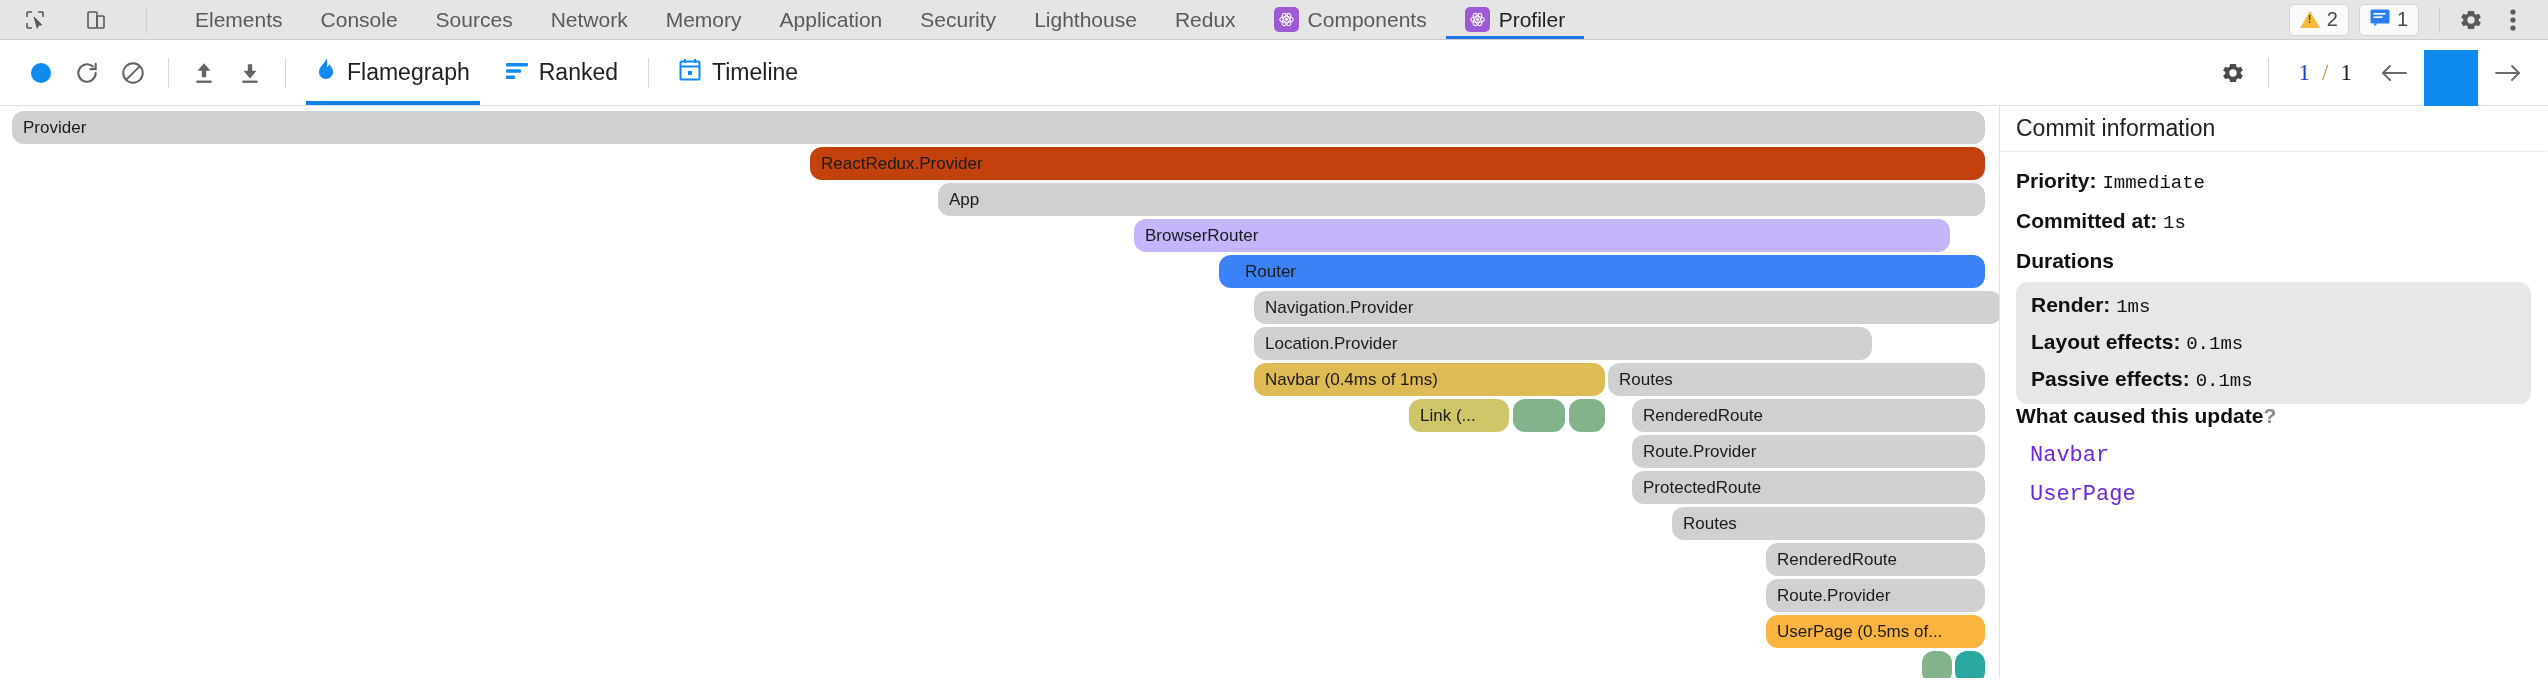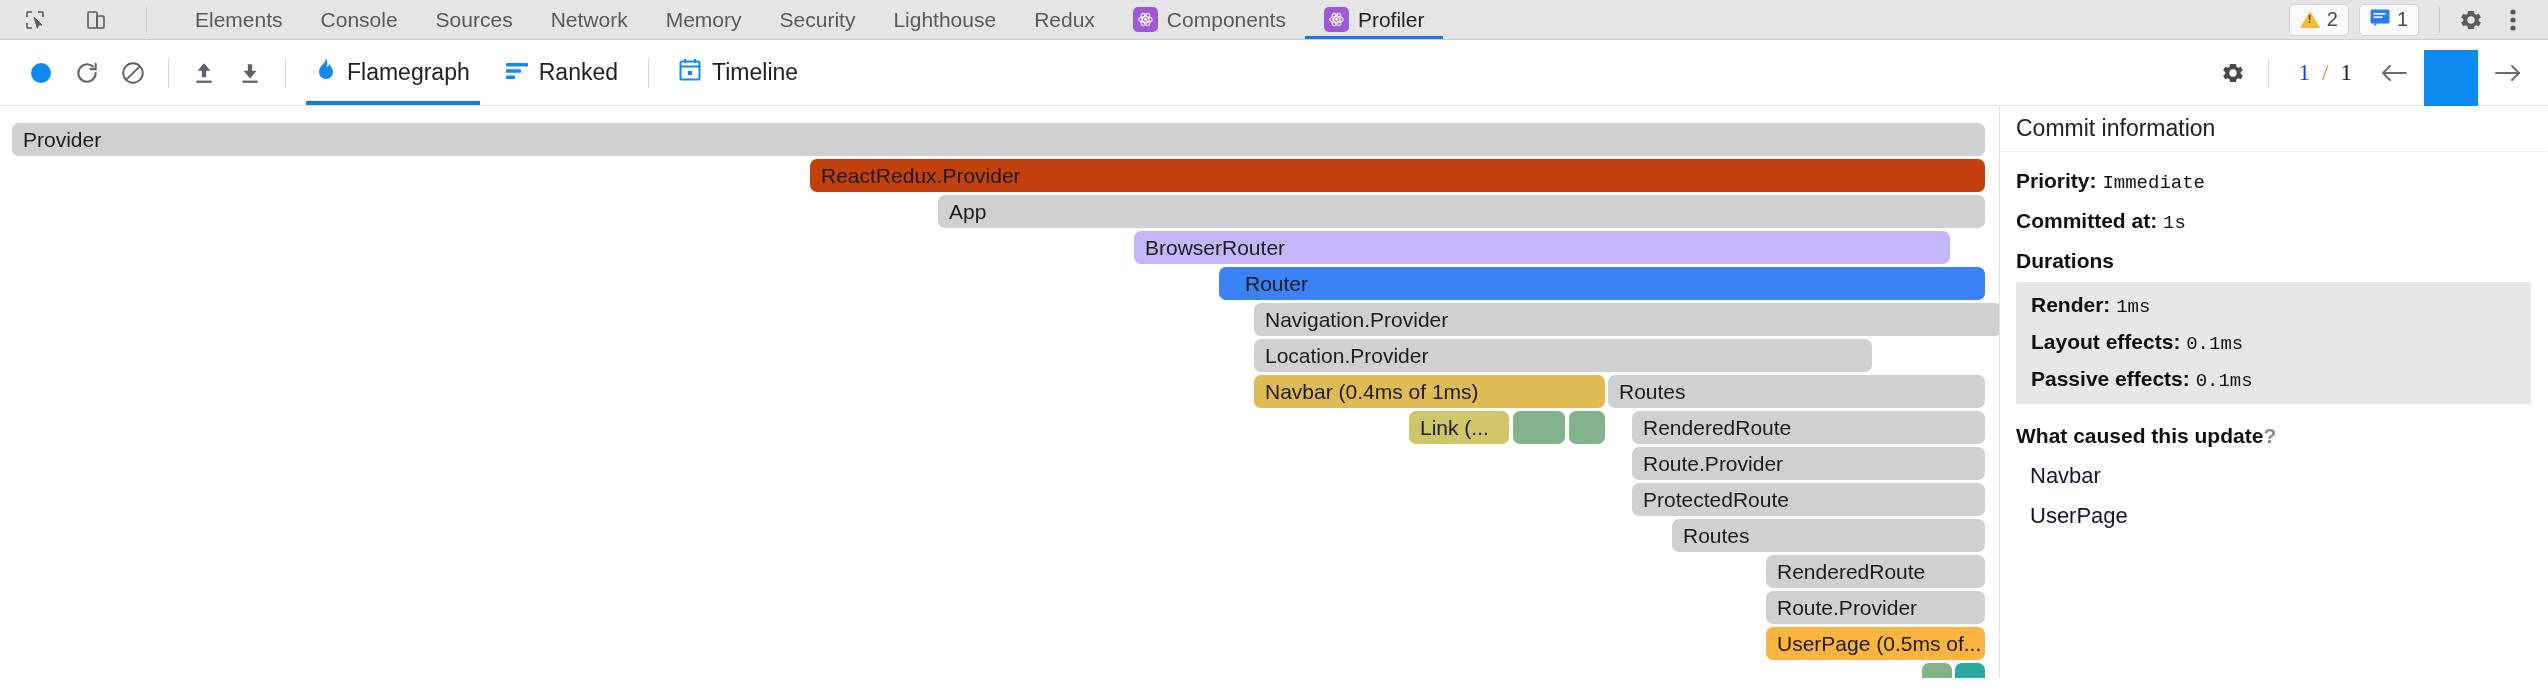--- a/index.html
+++ b/index.html
@@ -164,27 +164,26 @@
     position: absolute;
     height: 33px;
     left: 0;
     display: block;
   }
   .flame-bar {
     position: absolute;
     height: 33px;
     background: #cfd0d2;
     color: #1b1b1b;
-    font-size: 21px;
+    font-size: 17px;
     line-height: 33px;
     padding-left: 11px;
     white-space: nowrap;
     overflow: hidden;
-    border-radius: 7px;
-    margin-top: 12px;
+    border-radius: 12px;
   }
 
   
   .sidebar {
     width: 547px;
     background: #ffffff;
     display: flex;
     flex-direction: column;
   }
   .sidebar-header {
@@ -203,37 +202,37 @@
     white-space: nowrap;
   }
   .info-line b { font-weight: bold; }
   .mono { font-family: "Liberation Mono", monospace; font-size: 19px; }
   .durations-title {
     font-size: 21px; font-weight: bold; color: #101010;
     margin-bottom: 9px;
   }
   .durations-box {
     background: #e7e7e7;
-    border-radius: 2px;
+    border-radius: 12px;
     padding: 11px 15px 12px 15px;
-    margin-bottom: 20px;
   }
   .duration-line {
     font-size: 21px; color: #101010; margin-bottom: 12px; white-space: nowrap;
   }
   .duration-line:last-child { margin-bottom: 0; }
   .what-caused {
     font-size: 21px; font-weight: bold; color: #101010;
     margin-bottom: 11px;
   }
   .what-caused .qm { color: #8a8a8a; font-weight: bold; }
   .cause-item {
-    font-size: 22px; color: #0f172a;
+    font-size: 22px; color: #6d28d9;
     padding: 4px 0 4px 14px;
     margin-bottom: 6px;
+    font-family: Liberation Mono, monospace;
   }
 </style>
 </head>
 <body>
 
 <div class="devtools-tabbar">
 
   <div class="tb-icon-btn">
     <svg width="24" height="24" viewBox="0 0 24 24" fill="none" stroke="currentColor" stroke-width="1.6">
       <path d="M4 4h5M4 4v5M20 4h-5M20 4v5M4 20h5M4 20v-5"></path>
@@ -258,20 +257,23 @@
         <span>Console</span>
       </div>
     <div class="panel-tab">
         <span>Sources</span>
       </div>
     <div class="panel-tab">
         <span>Network</span>
       </div>
     <div class="panel-tab">
         <span>Memory</span>
+      </div>
+    <div class="panel-tab">
+        <span>Application</span>
       </div>
     <div class="panel-tab">
         <span>Security</span>
       </div>
     <div class="panel-tab">
         <span>Lighthouse</span>
       </div>
     <div class="panel-tab">
         <span>Redux</span>
       </div>

